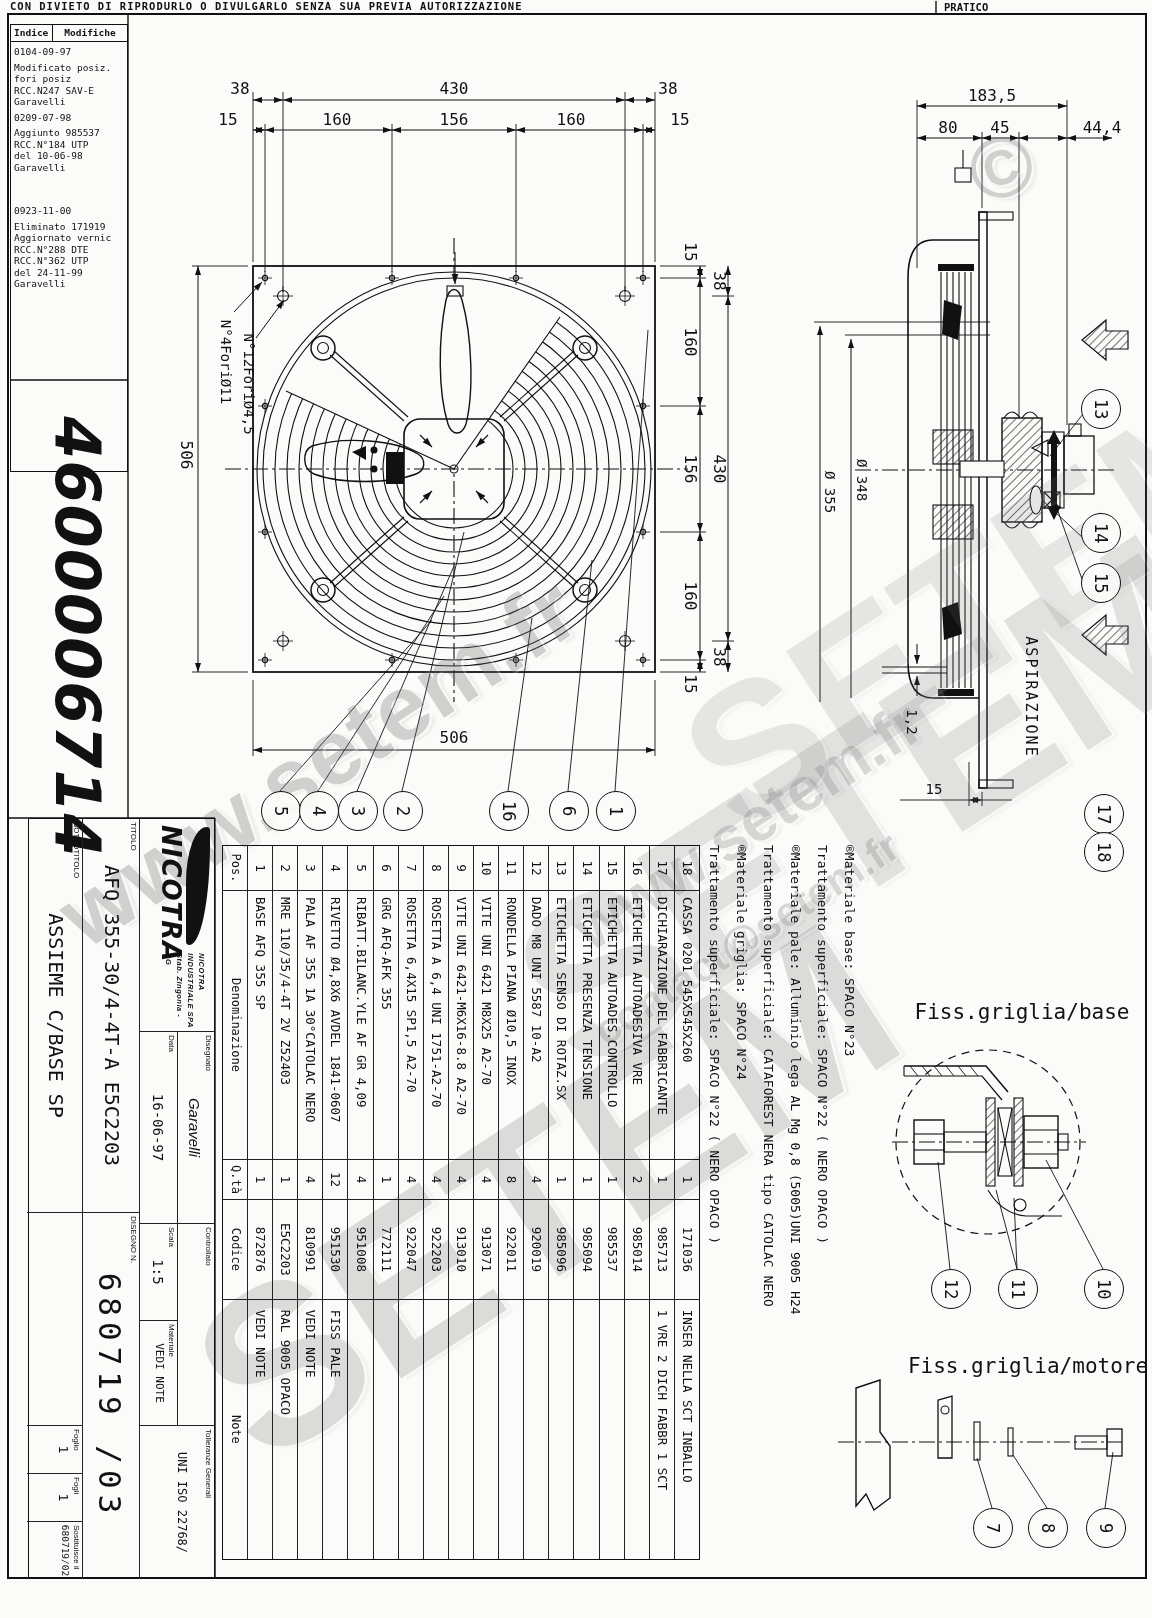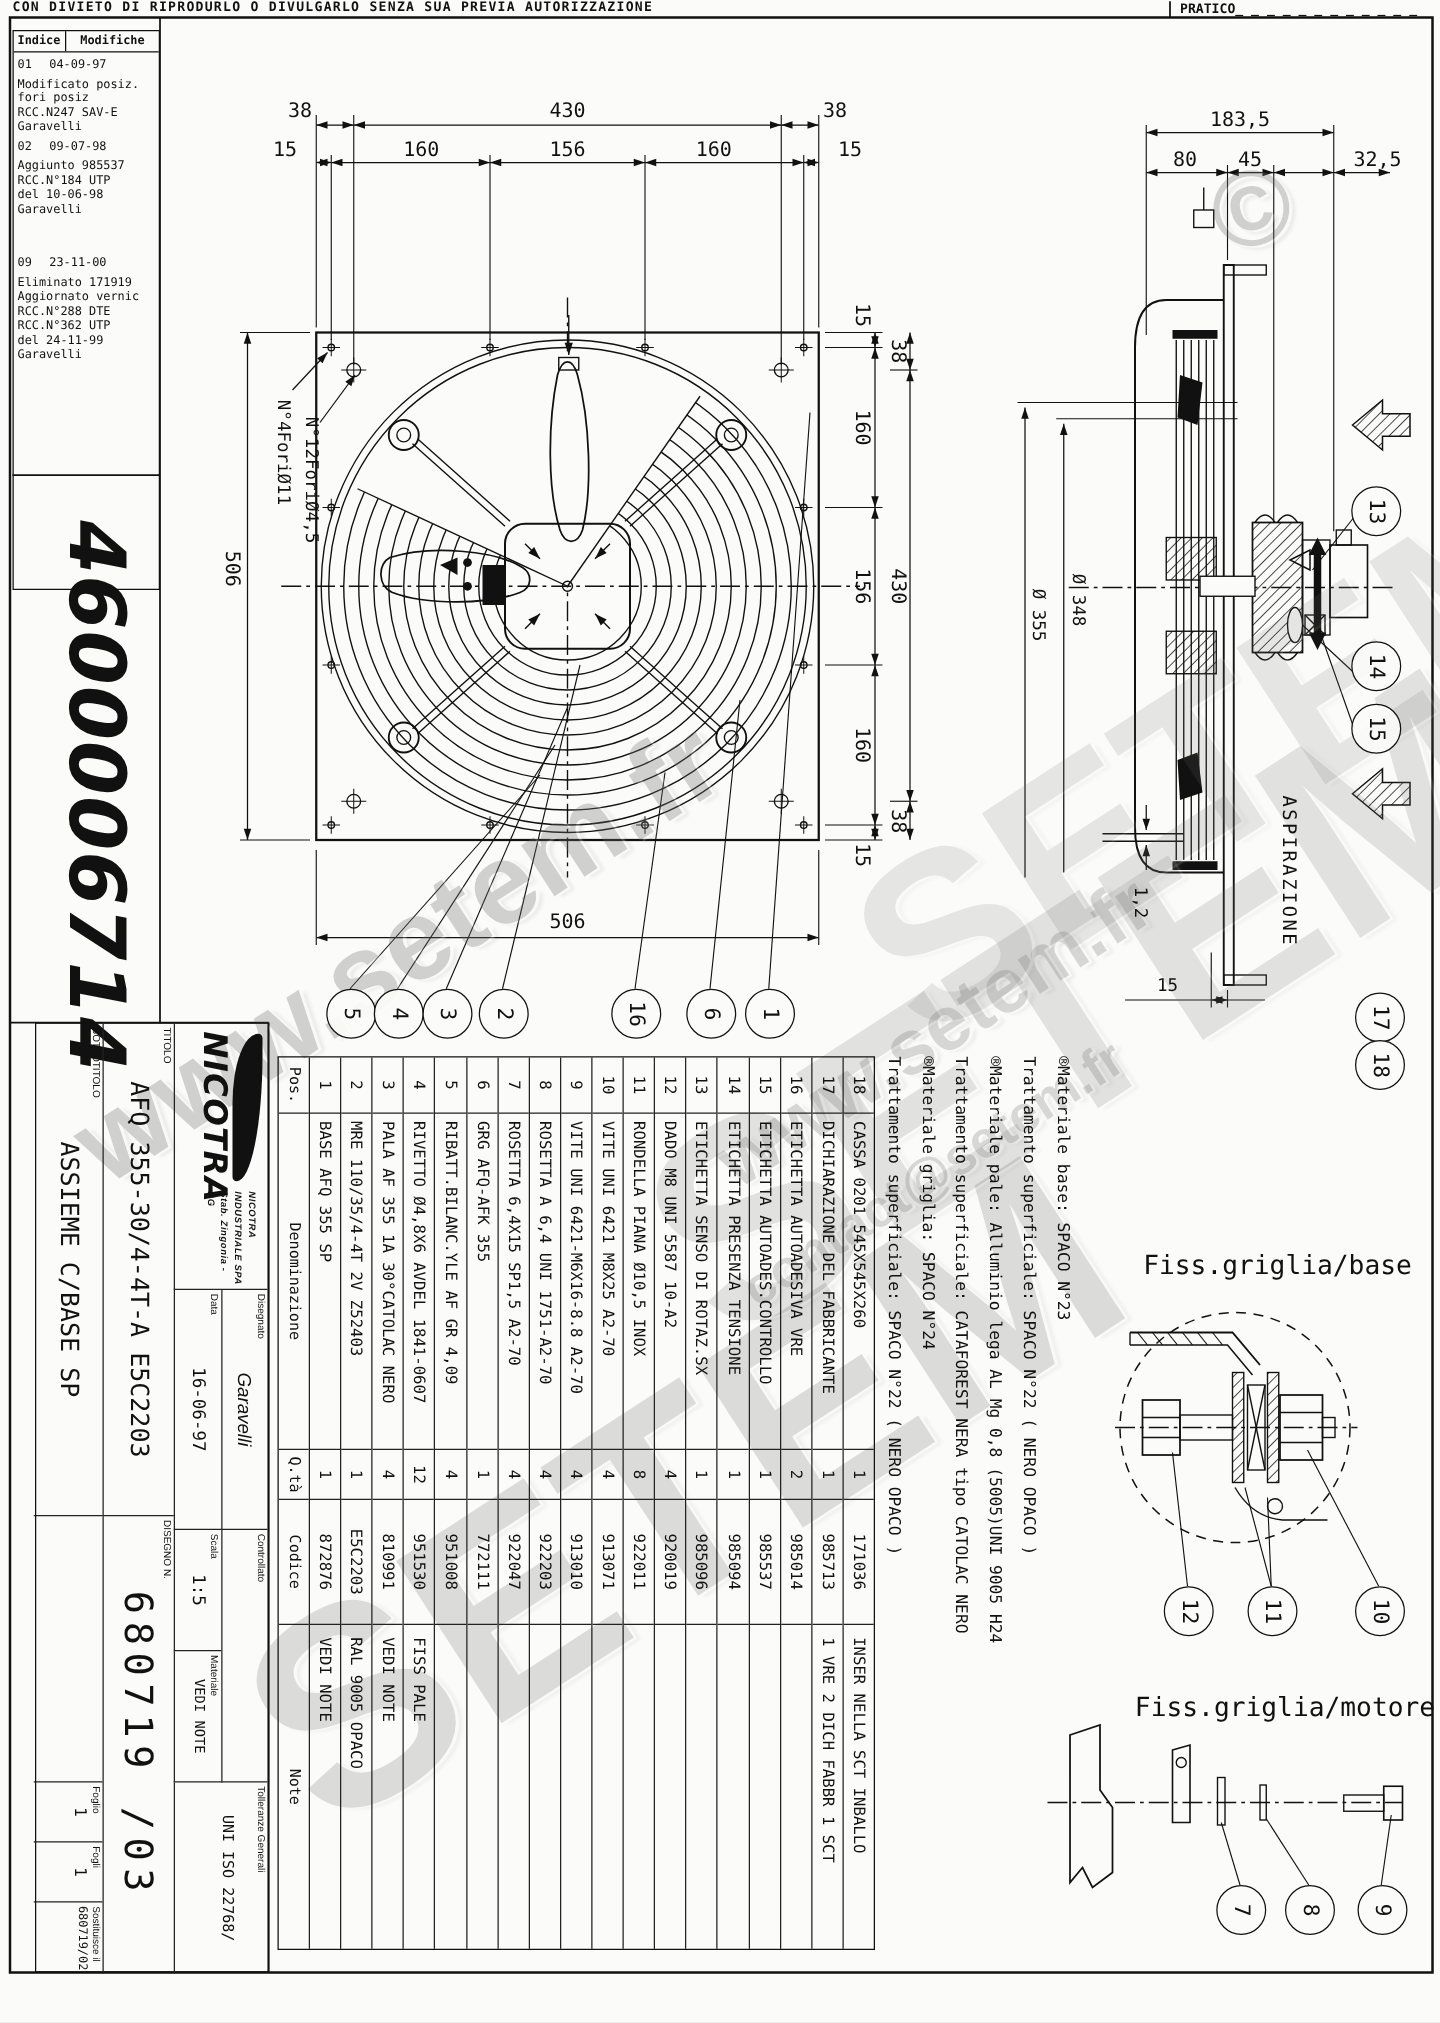--- a/index.html
+++ b/index.html
@@ -19,21 +19,21 @@
   
   #topbar{position:absolute;left:10px;top:0;font-size:10.5px;font-weight:bold;letter-spacing:1px;z-index:6}
   #pratico{position:absolute;left:944px;top:1px;font-size:10.5px;font-weight:bold;z-index:6}
   
   #revtable{position:absolute;left:10px;top:24px;width:118px;height:448px;border:1.9px solid #111;
             font-size:9.5px;line-height:11.5px;z-index:6;box-sizing:border-box;background:transparent}
   #revhead{display:flex;border-bottom:1.6px solid #111;font-weight:bold;height:16px;align-items:center}
   #revhead .c1{width:38px;border-right:1.4px solid #111;padding-left:3px;height:100%;display:flex;align-items:center}
   #revhead .c2{flex:1;text-align:center}
   .rev-entry{margin-top:4px;padding:0 3px}
-  .rev-head{display:flex;gap:14px;margin-bottom:4px}
+  .rev-head{display:flex;margin-bottom:4px}
   
   #docnum{position:absolute;left:32px;top:462px;width:350px;height:92px;z-index:6;
           display:flex;align-items:center;justify-content:center}
   #docnum span{font-family:"DejaVu Sans",sans-serif;font-weight:bold;font-style:italic;font-size:62px;letter-spacing:1px}
   
   #materials{position:absolute;left:695px;top:845px;width:485px;height:168px;z-index:6;font-size:13px;line-height:27px;white-space:nowrap}
   
   #parts{position:absolute;left:222px;top:845px;width:715px;height:478px;border:1.5px solid #111;
          box-sizing:border-box;display:flex;flex-direction:column;z-index:6;background:transparent}
   .prow{flex:1;display:flex;border-bottom:1px solid #222;box-sizing:border-box}
@@ -403,21 +403,21 @@
   <span class="dim vt ctr" style="left:719px;top:469px">430</span>
   <span class="dim vt ctr" style="left:719px;top:657px">38</span>
   <span class="dim vt ctr" style="left:186px;top:455px">506</span>
   <span class="dim ctr" style="left:454px;top:737px">506</span>
   <span class="dim sm vt ctr" style="left:226px;top:362px">N°4ForiØ11</span>
   <span class="dim sm vt ctr" style="left:249px;top:384px">N°12ForiØ4,5</span>
 
   <span class="dim ctr" style="left:992px;top:95px">183,5</span>
   <span class="dim ctr" style="left:948px;top:127px">80</span>
   <span class="dim ctr" style="left:1000px;top:127px">45</span>
-  <span class="dim ctr" style="left:1102px;top:127px">32,5</span>
+  <span class="dim ctr" style="left:1102px;top:127px">44,4</span>
   <span class="dim sm vt ctr" style="left:862px;top:480px">Ø 348</span>
   <span class="dim sm vt ctr" style="left:830px;top:492px">Ø 355</span>
   <span class="dim sm vt ctr" style="left:912px;top:722px">1,2</span>
   <span class="dim sm ctr" style="left:934px;top:789px">15</span>
   <span class="dim vt ctr" style="left:1031px;top:697px;letter-spacing:2px;font-size:15px">ASPIRAZIONE</span>
 
   <span class="dtitle ctr" style="left:1022px;top:1012px">Fiss.griglia/base</span>
   <span class="dtitle ctr" style="left:1028px;top:1366px">Fiss.griglia/motore</span>
 
   <div id="materials" class="rot90">

